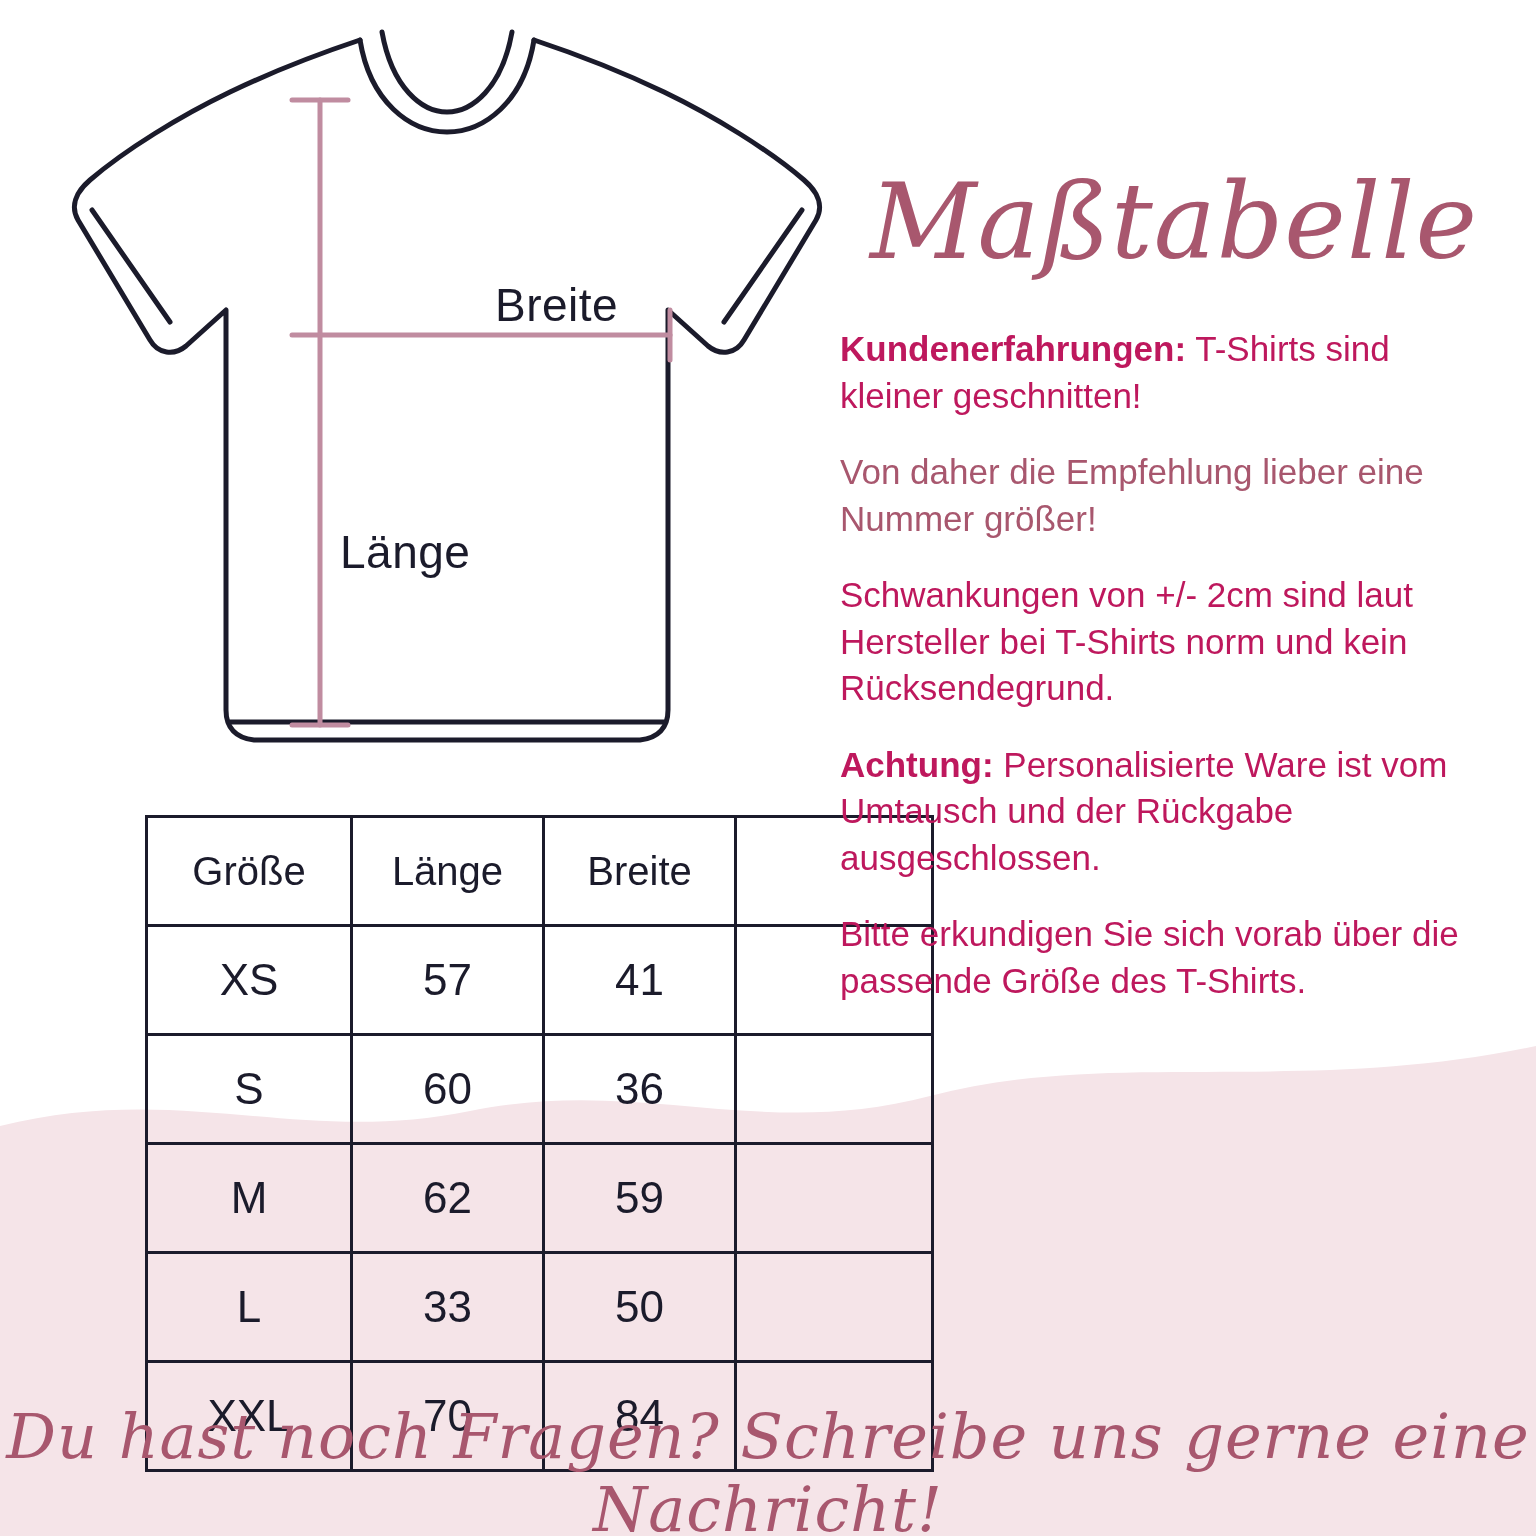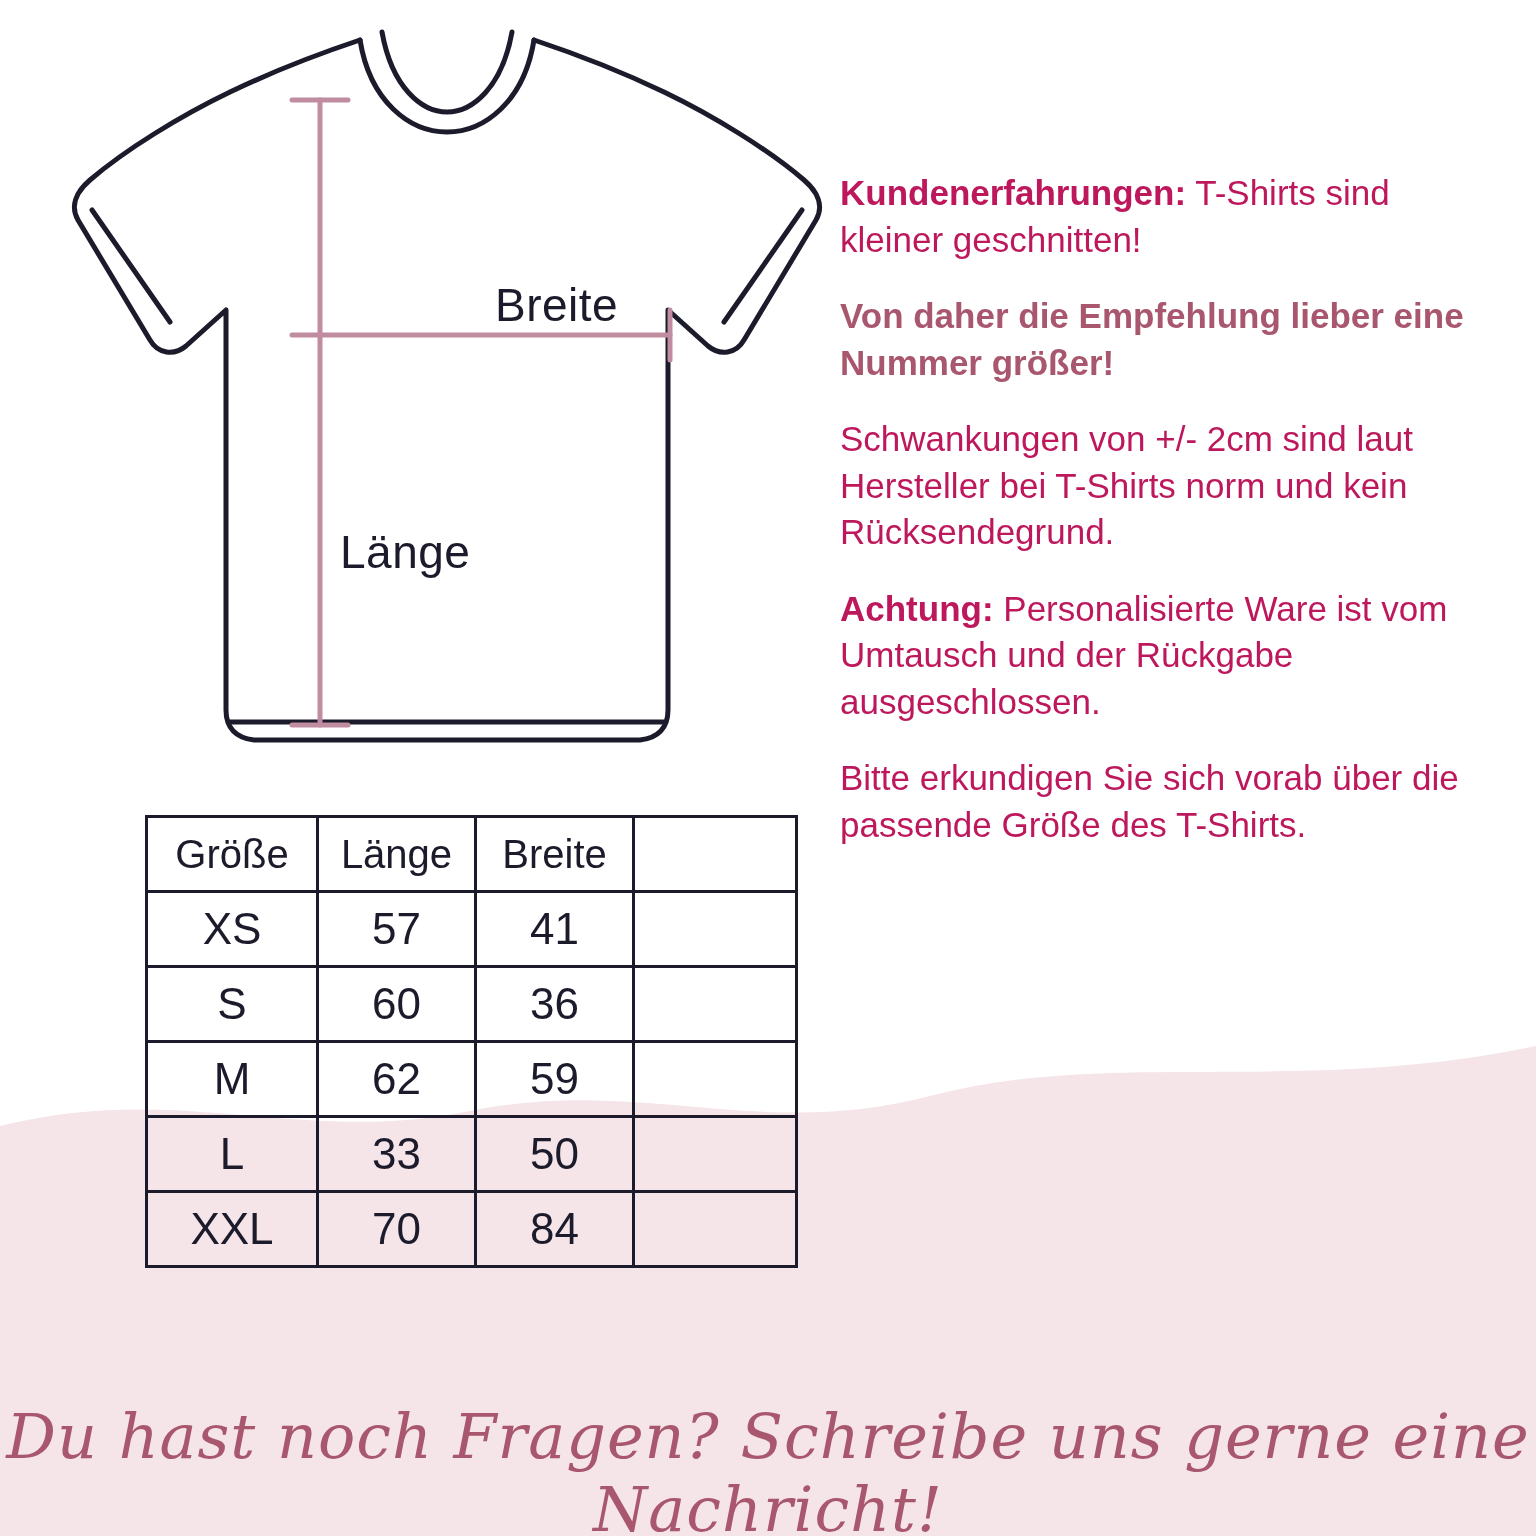--- a/index.html
+++ b/index.html
@@ -53,21 +53,21 @@
     border-collapse: collapse;
     z-index: 3;
     background: transparent;
   }
   .size-table td, .size-table th {
     border: 3px solid #1b1b2b;
     text-align: center;
     font-family: "Liberation Sans", sans-serif;
     font-weight: normal;
     color: #1b1b2b;
-    padding: 0;
+    padding: 17px;
   }
   .size-table th {
     height: 72px;
     font-size: 40px;
   }
   .size-table td {
     height: 72px;
     font-size: 44px;
   }
   .col-size  { width: 168px; }
@@ -96,21 +96,21 @@
   .para {
     font-family: "Liberation Sans", sans-serif;
     font-size: 35px;
     line-height: 1.33;
     color: #be185d;
     margin: 0 0 30px 0;
   }
   .para b { font-weight: bold; }
   .para.accent {
     color: #a8576e;
-    font-weight: bold;
+    font-weight: normal;
   }
 
   
   .bottom-script {
     position: absolute;
     left: 0;
     top: 1400px;
     width: 1536px;
     text-align: center;
     font-family: "DejaVu Serif", serif;
@@ -221,20 +221,21 @@
     <tr>
       <td>XXL</td>
       <td>70</td>
       <td>84</td>
       <td></td>
     </tr>
   </tbody>
 </table>
 
 <div class="right-col">
+  <div class="script-title">Maßtabelle</div>
 
   <p class="para">
     <b>Kundenerfahrungen:</b><span> T-Shirts sind kleiner geschnitten!</span>
   </p>
 
   <p class="para accent">
     <span>Von daher die Empfehlung lieber eine Nummer größer!</span>
   </p>
 
 

